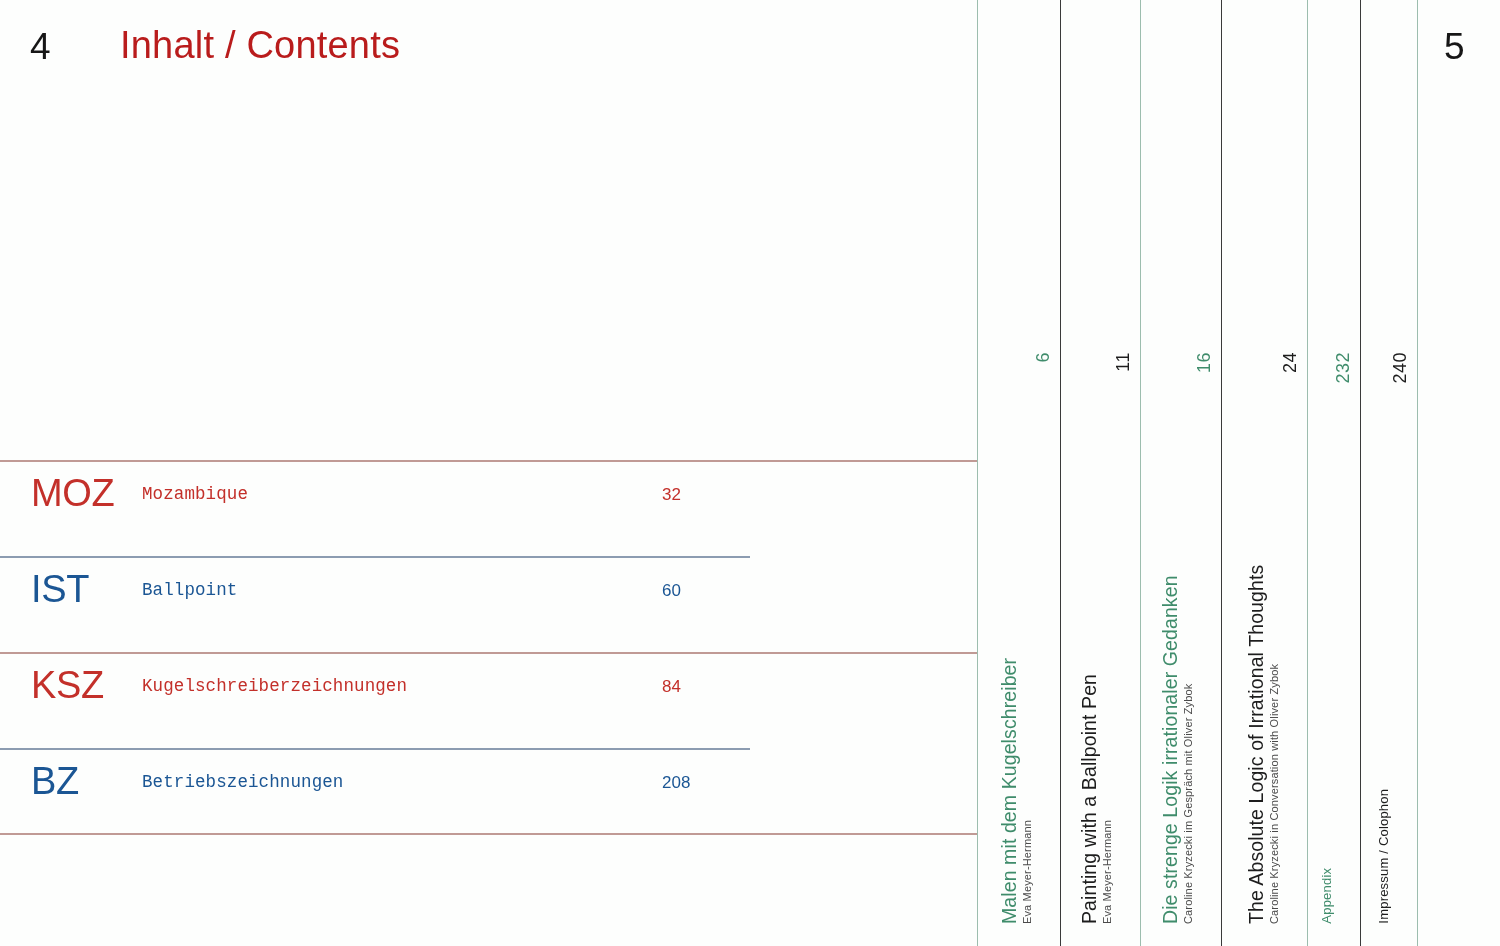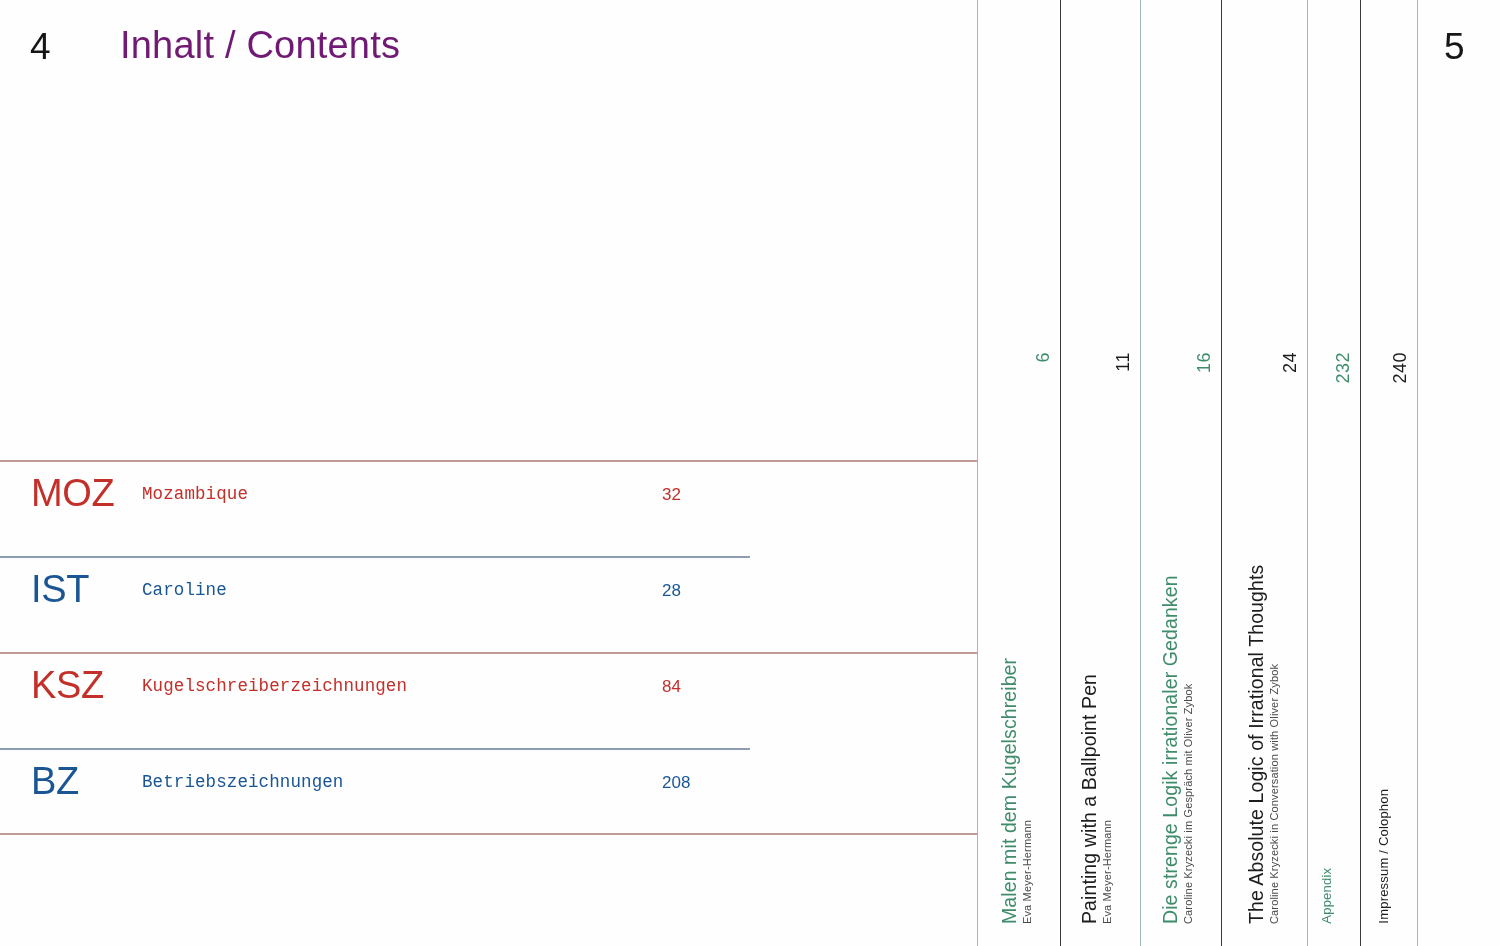--- a/index.html
+++ b/index.html
@@ -31,21 +31,21 @@
   }
   #folio-left  { left: 30px;  top: 28px; }
   #folio-right { left: 1444px; top: 28px; }
 
   #page-title {
     position: absolute;
     left: 120px;
     top: 25px;
     font-size: 38px;
     font-weight: 400;
-    color: #701a75;
+    color: #b91c1c;
     letter-spacing: 0.2px;
     line-height: 1.1;
     white-space: nowrap;
   }
 
   
   #contents-table {
     position: absolute;
     left: 0;
     top: 0;
@@ -182,22 +182,22 @@
   <div id="contents-table">
       <div class="rule red" style="top: 460px;"></div>
       <div class="toc-row" style="top: 474px;">
         <div class="toc-abbr c-red">MOZ</div>
         <div class="toc-name c-red">Mozambique</div>
         <div class="toc-page c-red">32</div>
       </div>
       <div class="rule blue" style="top: 556px;"></div>
       <div class="toc-row" style="top: 570px;">
         <div class="toc-abbr c-blue">IST</div>
-        <div class="toc-name c-blue">Caroline</div>
-        <div class="toc-page c-blue">28</div>
+        <div class="toc-name c-blue">Ballpoint</div>
+        <div class="toc-page c-blue">60</div>
       </div>
       <div class="rule red" style="top: 652px;"></div>
       <div class="toc-row" style="top: 666px; padding-left: 24px;">
         <div class="toc-abbr c-red">KSZ</div>
         <div class="toc-name c-red">Kugelschreiberzeichnungen</div>
         <div class="toc-page c-red">84</div>
       </div>
       <div class="rule blue" style="top: 748px;"></div>
       <div class="toc-row" style="top: 762px; text-align: right;">
         <div class="toc-abbr c-blue">BZ</div>

